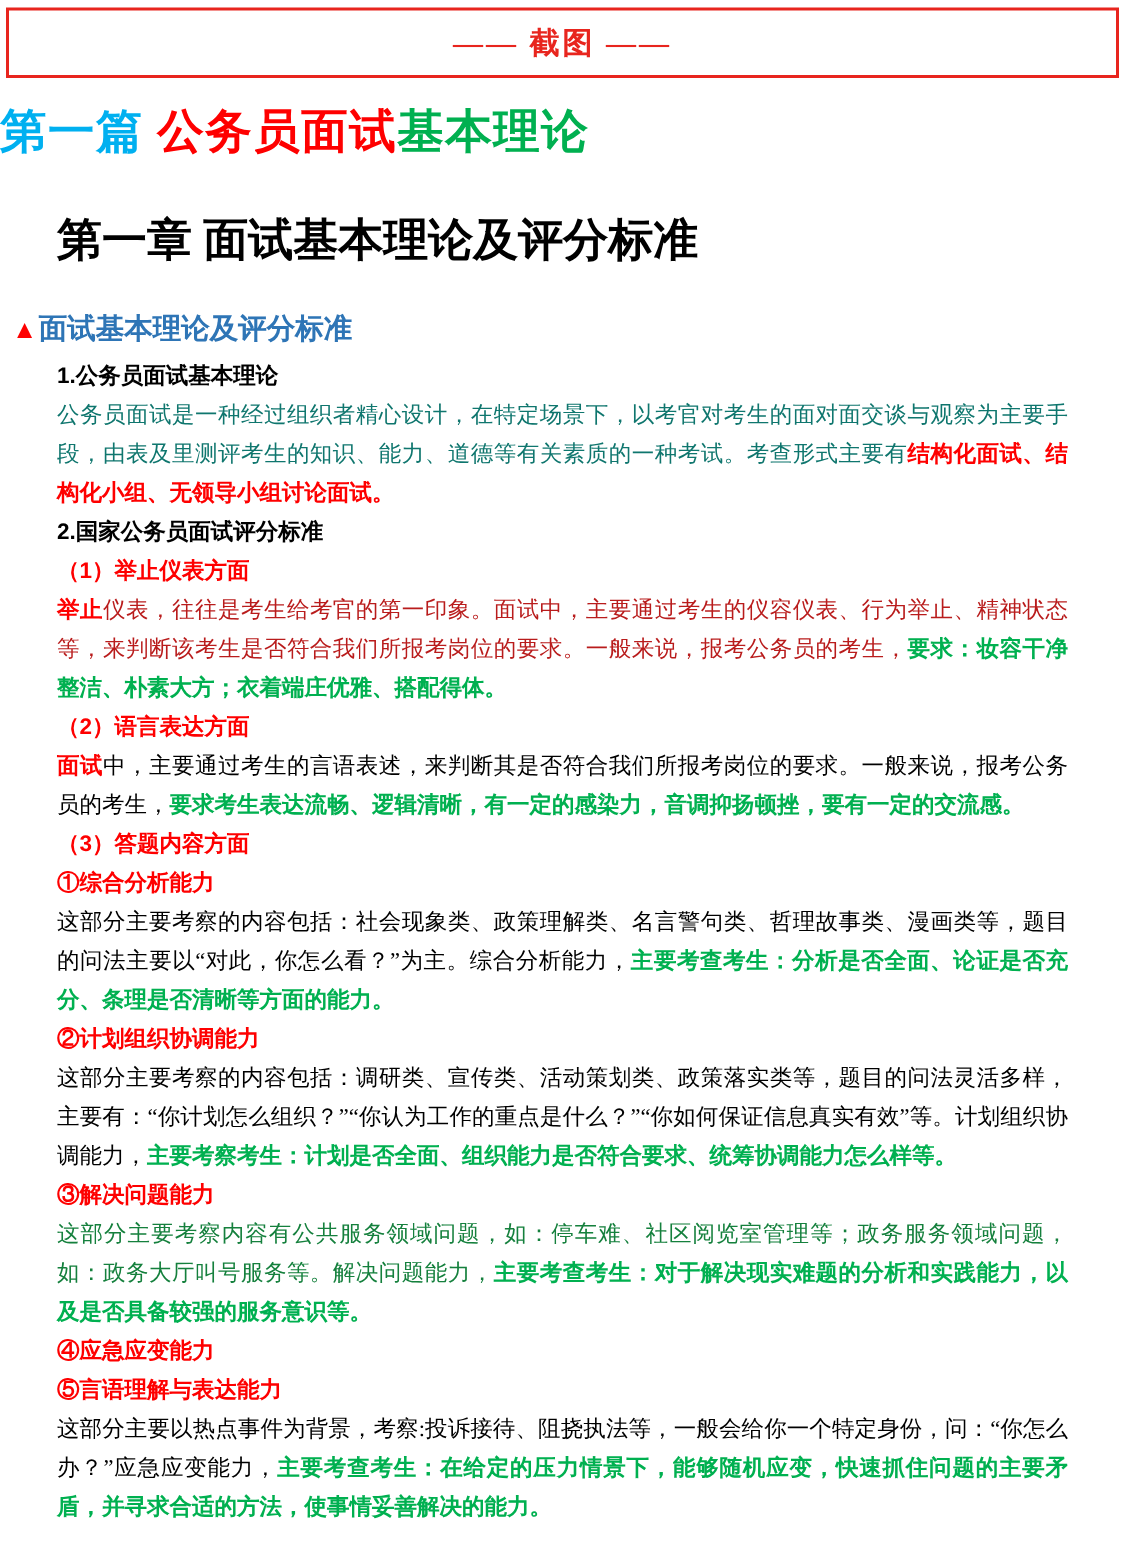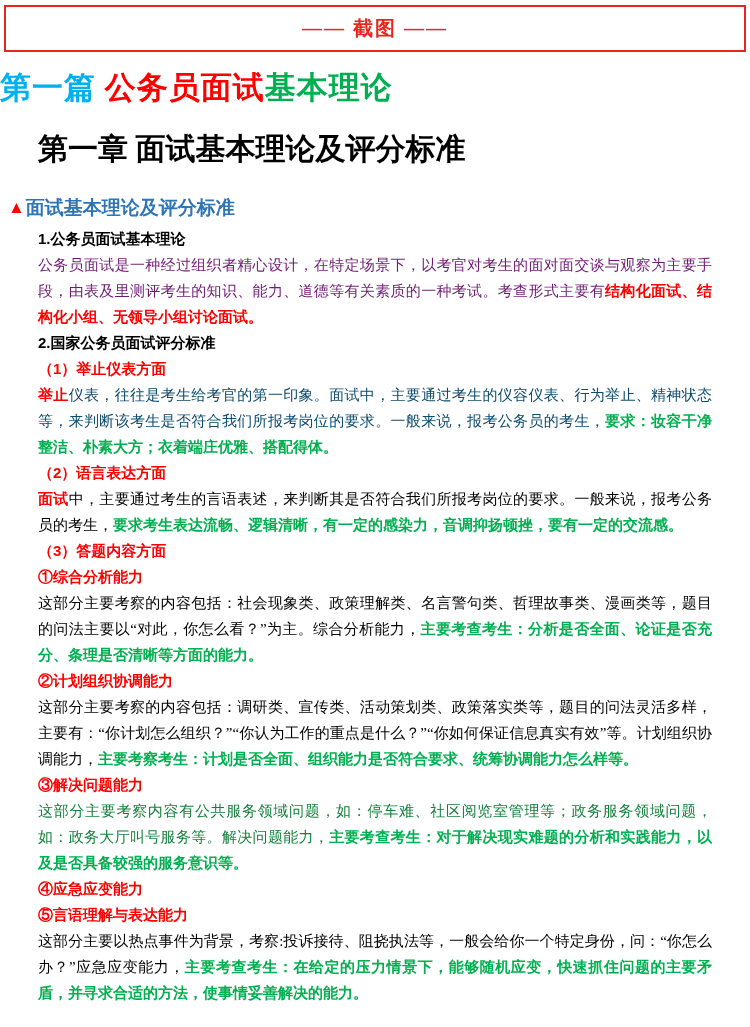--- a/index.html
+++ b/index.html
@@ -24,21 +24,21 @@
 
   .doc-title {
     margin-top:17px;
     text-align:left;
     font-size:31px; font-weight:bold; line-height:37px;
     font-family:"Liberation Serif", serif;
     letter-spacing:1px;
   }
 
   .chapter {
-    margin:24px 38px 0 38px;
+    margin:36px 38px 0 38px;
     font-size:30px; font-weight:bold; line-height:37px;
     font-family:"Liberation Serif", serif;
   }
 
   .section-head {
     margin:29px 8px 0 8px;
     font-size:19px; font-weight:bold; line-height:24px;
     font-family:"Liberation Sans", sans-serif;
     display:flex; align-items:center;
   }
@@ -67,24 +67,24 @@
 
   <h2 class="chapter">第一章 面试基本理论及评分标准</h2>
 
   <div class="section-head">
     <span class="tri" style="color: rgb(254, 0, 0);">▲</span>
     <span class="section-label" style="color: rgb(46, 117, 182);">面试基本理论及评分标准</span>
   </div>
 
   <div class="body-text" id="body-blocks">
       <p class="block heading"><span class="run bold" style="color: rgb(0, 0, 0);">1.公务员面试基本理论</span></p>
-      <p class="block para"><span class="run" style="color: #701a75;">公务员面试是一种经过组织者精心设计，在特定场景下，以考官对考生的面对面交谈与观察为主要手段，由表及里测评考生的知识、能力、道德等有关素质的一种考试。考查形式主要有</span><span class="run bold" style="color: rgb(254, 0, 0);">结构化面试、结构化小组、无领导小组讨论面试。</span></p>
+      <p class="block para"><span class="run" style="color: #0f766e;">公务员面试是一种经过组织者精心设计，在特定场景下，以考官对考生的面对面交谈与观察为主要手段，由表及里测评考生的知识、能力、道德等有关素质的一种考试。考查形式主要有</span><span class="run bold" style="color: rgb(254, 0, 0);">结构化面试、结构化小组、无领导小组讨论面试。</span></p>
       <p class="block heading"><span class="run bold" style="color: rgb(0, 0, 0);">2.国家公务员面试评分标准</span></p>
       <p class="block heading"><span class="run bold" style="color: rgb(254, 0, 0);">（1）举止仪表方面</span></p>
-      <p class="block para"><span class="run bold" style="color: rgb(254, 0, 0);">举止</span><span class="run" style="color: #0c4a6e;">仪表，往往是考生给考官的第一印象。面试中，主要通过考生的仪容仪表、行为举止、精神状态等，来判断该考生是否符合我们所报考岗位的要求。一般来说，报考公务员的考生，</span><span class="run bold" style="color: rgb(0, 176, 80);">要求：妆容干净整洁、朴素大方；衣着端庄优雅、搭配得体。</span></p>
+      <p class="block para"><span class="run bold" style="color: rgb(254, 0, 0);">举止</span><span class="run" style="color: #b91c1c;">仪表，往往是考生给考官的第一印象。面试中，主要通过考生的仪容仪表、行为举止、精神状态等，来判断该考生是否符合我们所报考岗位的要求。一般来说，报考公务员的考生，</span><span class="run bold" style="color: rgb(0, 176, 80);">要求：妆容干净整洁、朴素大方；衣着端庄优雅、搭配得体。</span></p>
       <p class="block heading"><span class="run bold" style="color: rgb(254, 0, 0);">（2）语言表达方面</span></p>
       <p class="block para"><span class="run bold" style="color: rgb(254, 0, 0);">面试</span><span class="run" style="color: rgb(0, 0, 0);">中，主要通过考生的言语表述，来判断其是否符合我们所报考岗位的要求。一般来说，报考公务员的考生，</span><span class="run bold" style="color: rgb(0, 176, 80);">要求考生表达流畅、逻辑清晰，有一定的感染力，音调抑扬顿挫，要有一定的交流感。</span></p>
       <p class="block heading"><span class="run bold" style="color: rgb(254, 0, 0);">（3）答题内容方面</span></p>
       <p class="block heading"><span class="run bold" style="color: rgb(254, 0, 0);">①综合分析能力</span></p>
       <p class="block para"><span class="run" style="color: rgb(0, 0, 0);">这部分主要考察的内容包括：社会现象类、政策理解类、名言警句类、哲理故事类、漫画类等，题目的问法主要以“对此，你怎么看？”为主。综合分析能力，</span><span class="run bold" style="color: rgb(0, 176, 80);">主要考查考生：分析是否全面、论证是否充分、条理是否清晰等方面的能力。</span></p>
       <p class="block heading"><span class="run bold" style="color: rgb(254, 0, 0);">②计划组织协调能力</span></p>
       <p class="block para"><span class="run" style="color: rgb(0, 0, 0);">这部分主要考察的内容包括：调研类、宣传类、活动策划类、政策落实类等，题目的问法灵活多样，主要有：“你计划怎么组织？”“你认为工作的重点是什么？”“你如何保证信息真实有效”等。计划组织协调能力，</span><span class="run bold" style="color: rgb(0, 176, 80);">主要考察考生：计划是否全面、组织能力是否符合要求、统筹协调能力怎么样等。</span></p>
       <p class="block heading"><span class="run bold" style="color: rgb(254, 0, 0);">③解决问题能力</span></p>
       <p class="block para"><span class="run" style="color: #15803d;">这部分主要考察内容有公共服务领域问题，如：停车难、社区阅览室管理等；政务服务领域问题，如：政务大厅叫号服务等。解决问题能力，</span><span class="run bold" style="color: rgb(0, 176, 80);">主要考查考生：对于解决现实难题的分析和实践能力，以及是否具备较强的服务意识等。</span></p>
       <p class="block heading"><span class="run bold" style="color: rgb(254, 0, 0);">④应急应变能力</span></p>

